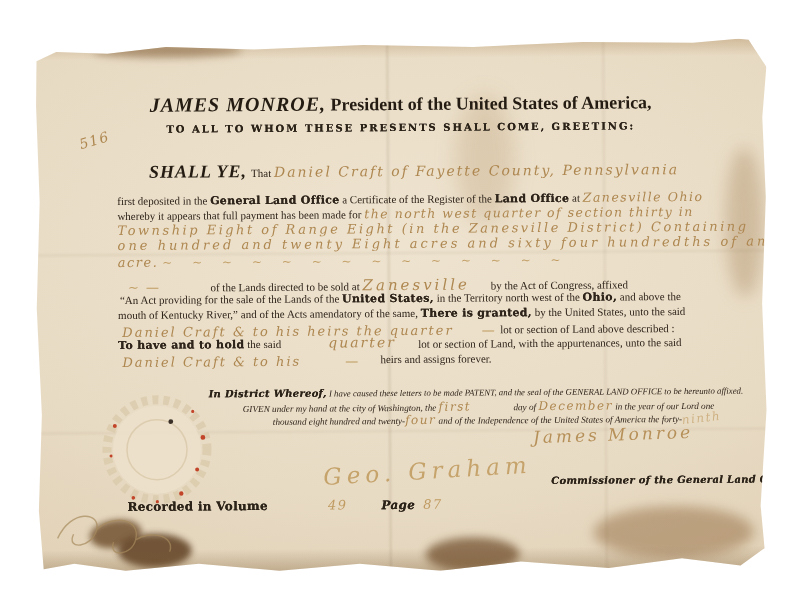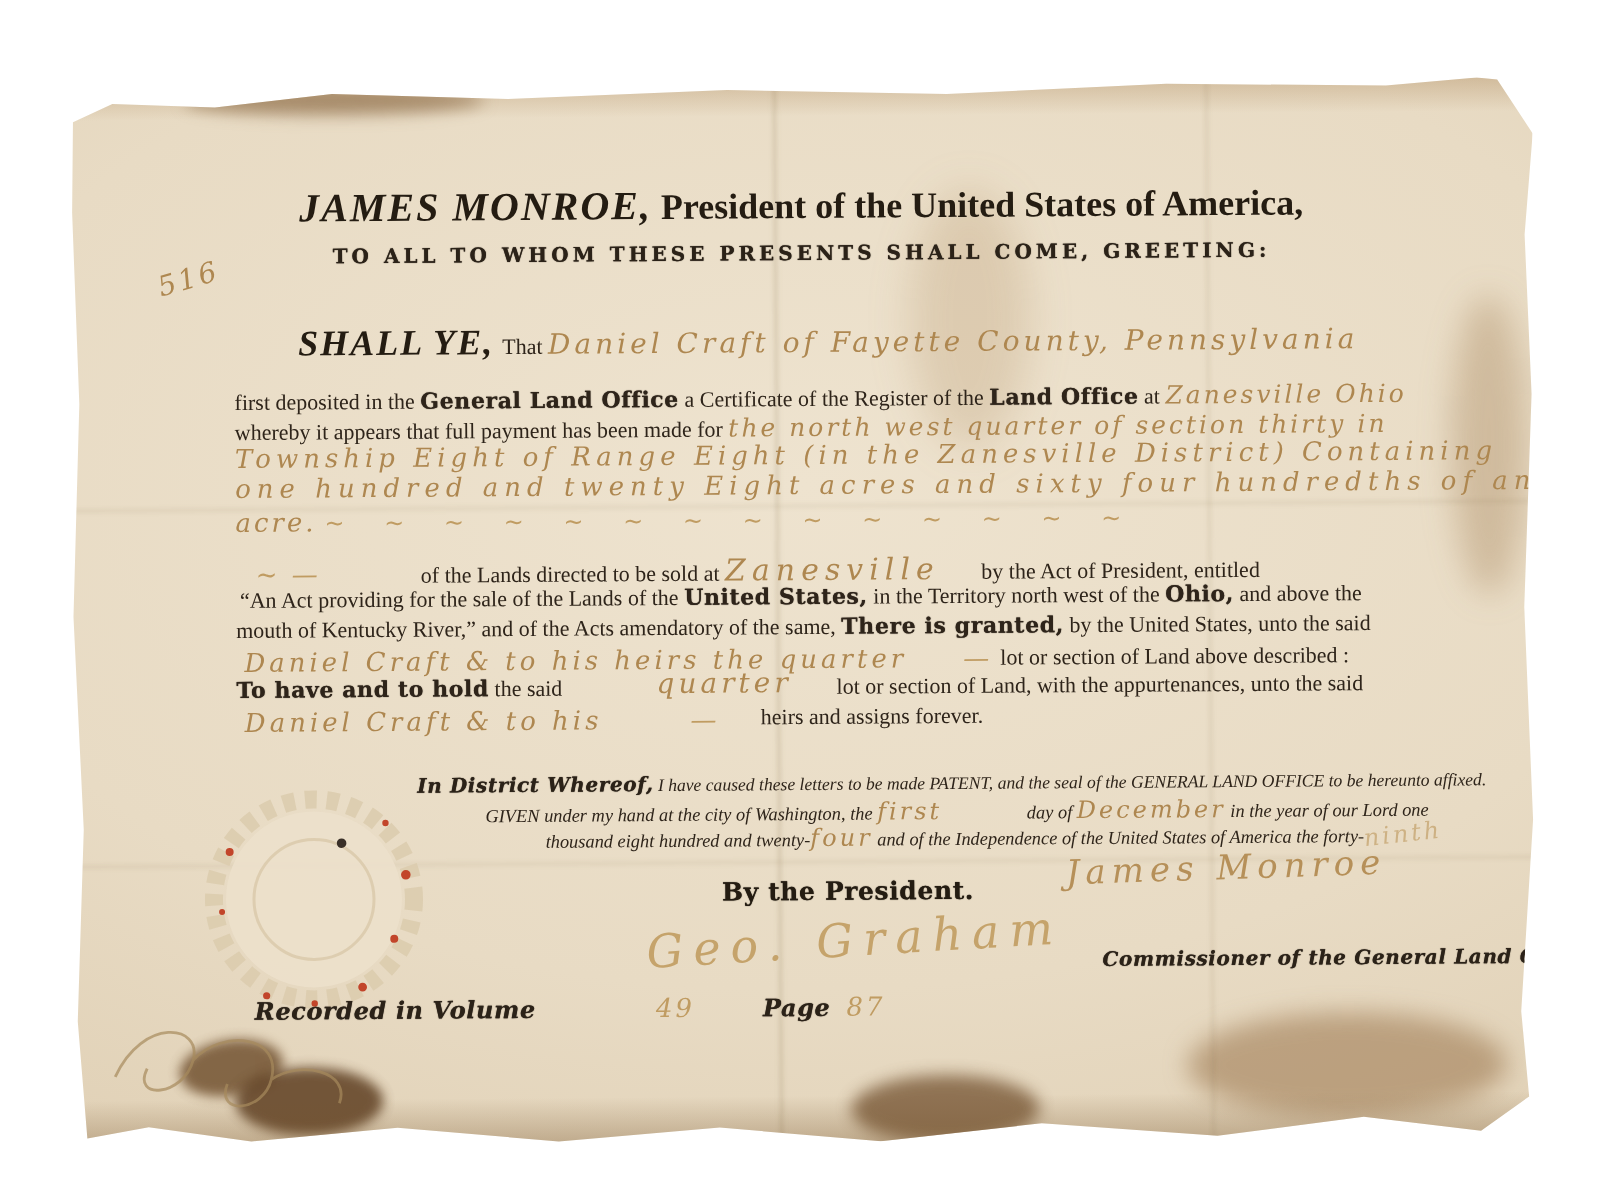--- a/index.html
+++ b/index.html
@@ -87,21 +87,21 @@
 
     <div class="abs hand" style="left:82px;top:181px;letter-spacing:2.5px;">Township Eight of Range Eight (in the Zanesville District) Containing</div>
     <div class="abs hand" style="left:82px;top:196px;letter-spacing:3px;">one hundred and twenty Eight acres and sixty four hundredths of an</div>
     <div class="abs" style="left:82px;top:211px;">
       <span class="hand">acre.</span>
       <span class="hand hand-lt" style="letter-spacing:8px;font-size:12px;">~   ~   ~   ~   ~   ~   ~   ~   ~   ~   ~   ~   ~   ~</span>
     </div>
 
     <div class="abs" style="left:92px;top:236px;">
       <span class="hand hand-lt">~ —</span>
-      <span class="printed" style="margin-left:46px;">of the Lands directed to be sold at </span><span class="hand" style="font-size:15px;letter-spacing:3px;">Zanesville</span><span class="printed" style="margin-left:18px;"> by the Act of President, entitled</span>
+      <span class="printed" style="margin-left:46px;">of the Lands directed to be sold at </span><span class="hand" style="font-size:15px;letter-spacing:3px;">Zanesville</span><span class="printed" style="margin-left:18px;"> by the Act of Congress, affixed</span>
     </div>
 
     <div class="abs printed" style="left:84px;top:252px;">
       <span>“An Act providing for the sale of the Lands of the </span><span class="bl">United States,</span><span> in the Territory north west of the </span><span class="bl">Ohio,</span><span> and above the</span>
     </div>
     <div class="abs printed" style="left:82px;top:267px;">
       <span>mouth of Kentucky River,” and of the Acts amendatory of the same, </span><span class="bl">There is granted,</span><span> by the United States, unto the said</span>
     </div>
 
     <div class="abs" style="left:86px;top:281px;">
@@ -125,26 +125,25 @@
     <div class="abs" style="left:172px;top:342px;">
       <span class="bl" style="font-size:10px;font-style:italic;color:#2b2218;">In District Whereof,</span><span class="printed" style="font-size:8.8px;font-style:italic;"> I have caused these letters to be made PATENT, and the seal of the GENERAL LAND OFFICE to be hereunto affixed.</span>
     </div>
     <div class="abs" style="left:206px;top:357px;">
       <span class="printed" style="font-size:9.2px;font-style:italic;">GIVEN under my hand at the city of Washington, the </span><span class="hand" style="font-size:12px;">first</span><span class="printed" style="font-size:9.2px;font-style:italic;margin-left:40px;"> day of </span><span class="hand" style="font-size:12px;">December</span><span class="printed" style="font-size:9.2px;font-style:italic;"> in the year of our Lord one</span>
     </div>
     <div class="abs" style="left:236px;top:370px;">
       <span class="printed" style="font-size:9.2px;font-style:italic;">thousand eight hundred and twenty-</span><span class="hand" style="font-size:12px;">four</span><span class="printed" style="font-size:9.2px;font-style:italic;"> and of the Independence of the United States of America the forty-</span><span class="hand hand-lt" style="font-size:12px;opacity:.65;display:inline-block;transform:rotate(-6deg);">ninth</span>
     </div>
 
-    <div class="abs bl" style="left:324px;top:398px;font-size:12.5px;color:#241c12;">By the President.</div>
     <div class="abs sig" style="left:496px;top:386px;font-size:17px;color:#b69059;letter-spacing:3px;transform:rotate(-1.5deg);">James Monroe</div>
     <div class="abs sig" style="left:286px;top:418px;font-size:23px;color:#c5a36b;letter-spacing:5px;transform:rotate(-3deg);">Geo. Graham</div>
     <div class="abs bl" style="left:514px;top:436px;font-size:10px;font-style:italic;color:#2b2218;">Commissioner of the General Land Office.</div>
 
     <div class="abs" style="left:90px;top:455px;">
-      <span class="bl" style="font-size:12px;font-style:italic;color:#2b2218;">Recorded in Volume</span>
+      <span class="bl" style="font-size:12px;color:#2b2218;">Recorded in Volume</span>
       <span class="hand hand-lt" style="margin-left:56px;font-size:13px;">49</span>
       <span class="bl" style="margin-left:30px;font-size:12px;font-style:italic;color:#2b2218;">Page</span>
       <span class="hand hand-lt" style="margin-left:4px;font-size:13px;">87</span>
     </div>
 
   </div>
 </div>
 
 </body></html>

